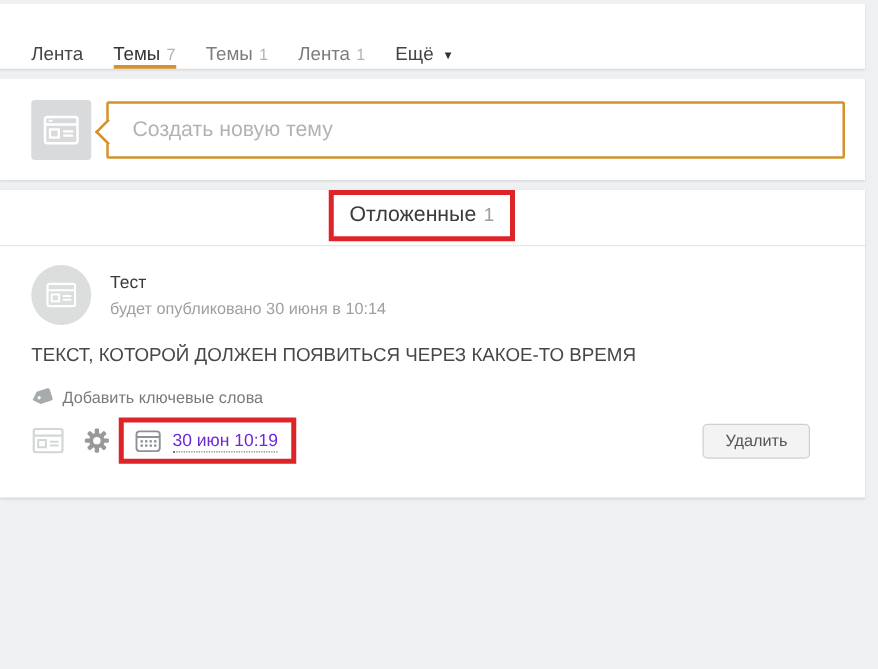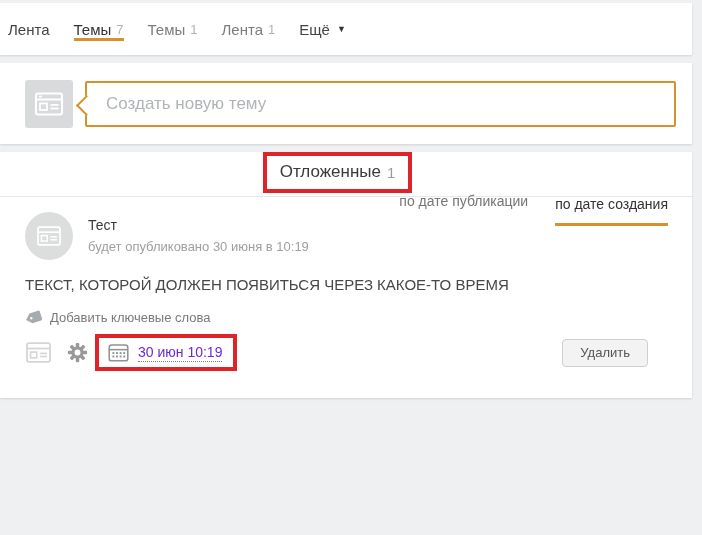--- a/index.html
+++ b/index.html
@@ -10,21 +10,21 @@
     color:#3a3a3a;
   }
   .page { width:702px; height:535px; padding-top:3px; }
   .card {
     background:#fff; width:692px;
     box-shadow:0 1px 2px rgba(0,0,0,0.12);
   }
 
   
   .nav-card { height:52px; width:692px; }
-  .nav { display:flex; align-items:center; height:100%; padding-left:8px; }
+  .nav { display:flex; align-items:flex-end; height:100%; padding-left:25px; }
   .nav-item {
     display:flex; align-items:center; gap:5px;
     margin-right:24px; cursor:pointer;
     font-size:15px; color:#444; text-decoration:none;
     border-bottom:3px solid transparent; padding-top:3px;
   }
   .nav-item.active { border-bottom-color:var(--accent,#d6912c); color:#333; }
   .nav-item.dim { color:#7c7c7c; }
   .nav-count { font-size:13px; color:#b3b3b3; }
   .nav-caret { font-size:9px; color:#333; margin-left:2px; }
@@ -151,41 +151,37 @@
     </div>
   </div>
 
   <div class="card main-card">
 
     <div class="section-header">
       <span class="red-box-title">
         <span class="section-title">Отложенные</span>
         <span class="section-count">1</span>
       </span>
-      <span class="sort-tabs">
-        <a class="sort-tab">по дате публикации</a>
-        <a class="sort-tab active">по дате создания</a>
-      </span>
     </div>
 
     <div class="post">
 
       <div class="post-head">
         <div class="avatar">
           <svg width="26" height="22" viewBox="0 0 30 26" fill="none" stroke="#fff" stroke-width="2">
             <rect x="2" y="2.5" width="26" height="21" rx="2"></rect>
             <line x1="2" y1="8.5" x2="28" y2="8.5"></line>
             <rect x="6" y="12.5" width="7" height="6.5" stroke-width="1.8"></rect>
             <line x1="16.5" y1="14" x2="24.5" y2="14" stroke-width="1.8"></line>
             <line x1="16.5" y1="17.5" x2="24.5" y2="17.5" stroke-width="1.8"></line>
           </svg>
         </div>
         <div>
           <div class="post-author">Тест</div>
-          <div class="post-publish-info">будет опубликовано 30 июня в 10:19</div>
+          <div class="post-publish-info">будет опубликовано 30 июня в 10:14</div>
         </div>
       </div>
 
       <div class="post-body">ТЕКСТ, КОТОРОЙ ДОЛЖЕН ПОЯВИТЬСЯ ЧЕРЕЗ КАКОЕ-ТО ВРЕМЯ</div>
 
       <div class="keywords-row">
         <span class="tag-icon-wrap">
           <svg width="17" height="13" viewBox="0 0 20 14">
             <path d="M0.8 7 L6.8 1 h10.7 a1.7 1.7 0 0 1 1.7 1.7 v8.6 a1.7 1.7 0 0 1 -1.7 1.7 H6.8 Z" fill="#a6abae"></path>
             <circle cx="7.3" cy="7" r="1.5" fill="#fff"></circle>

